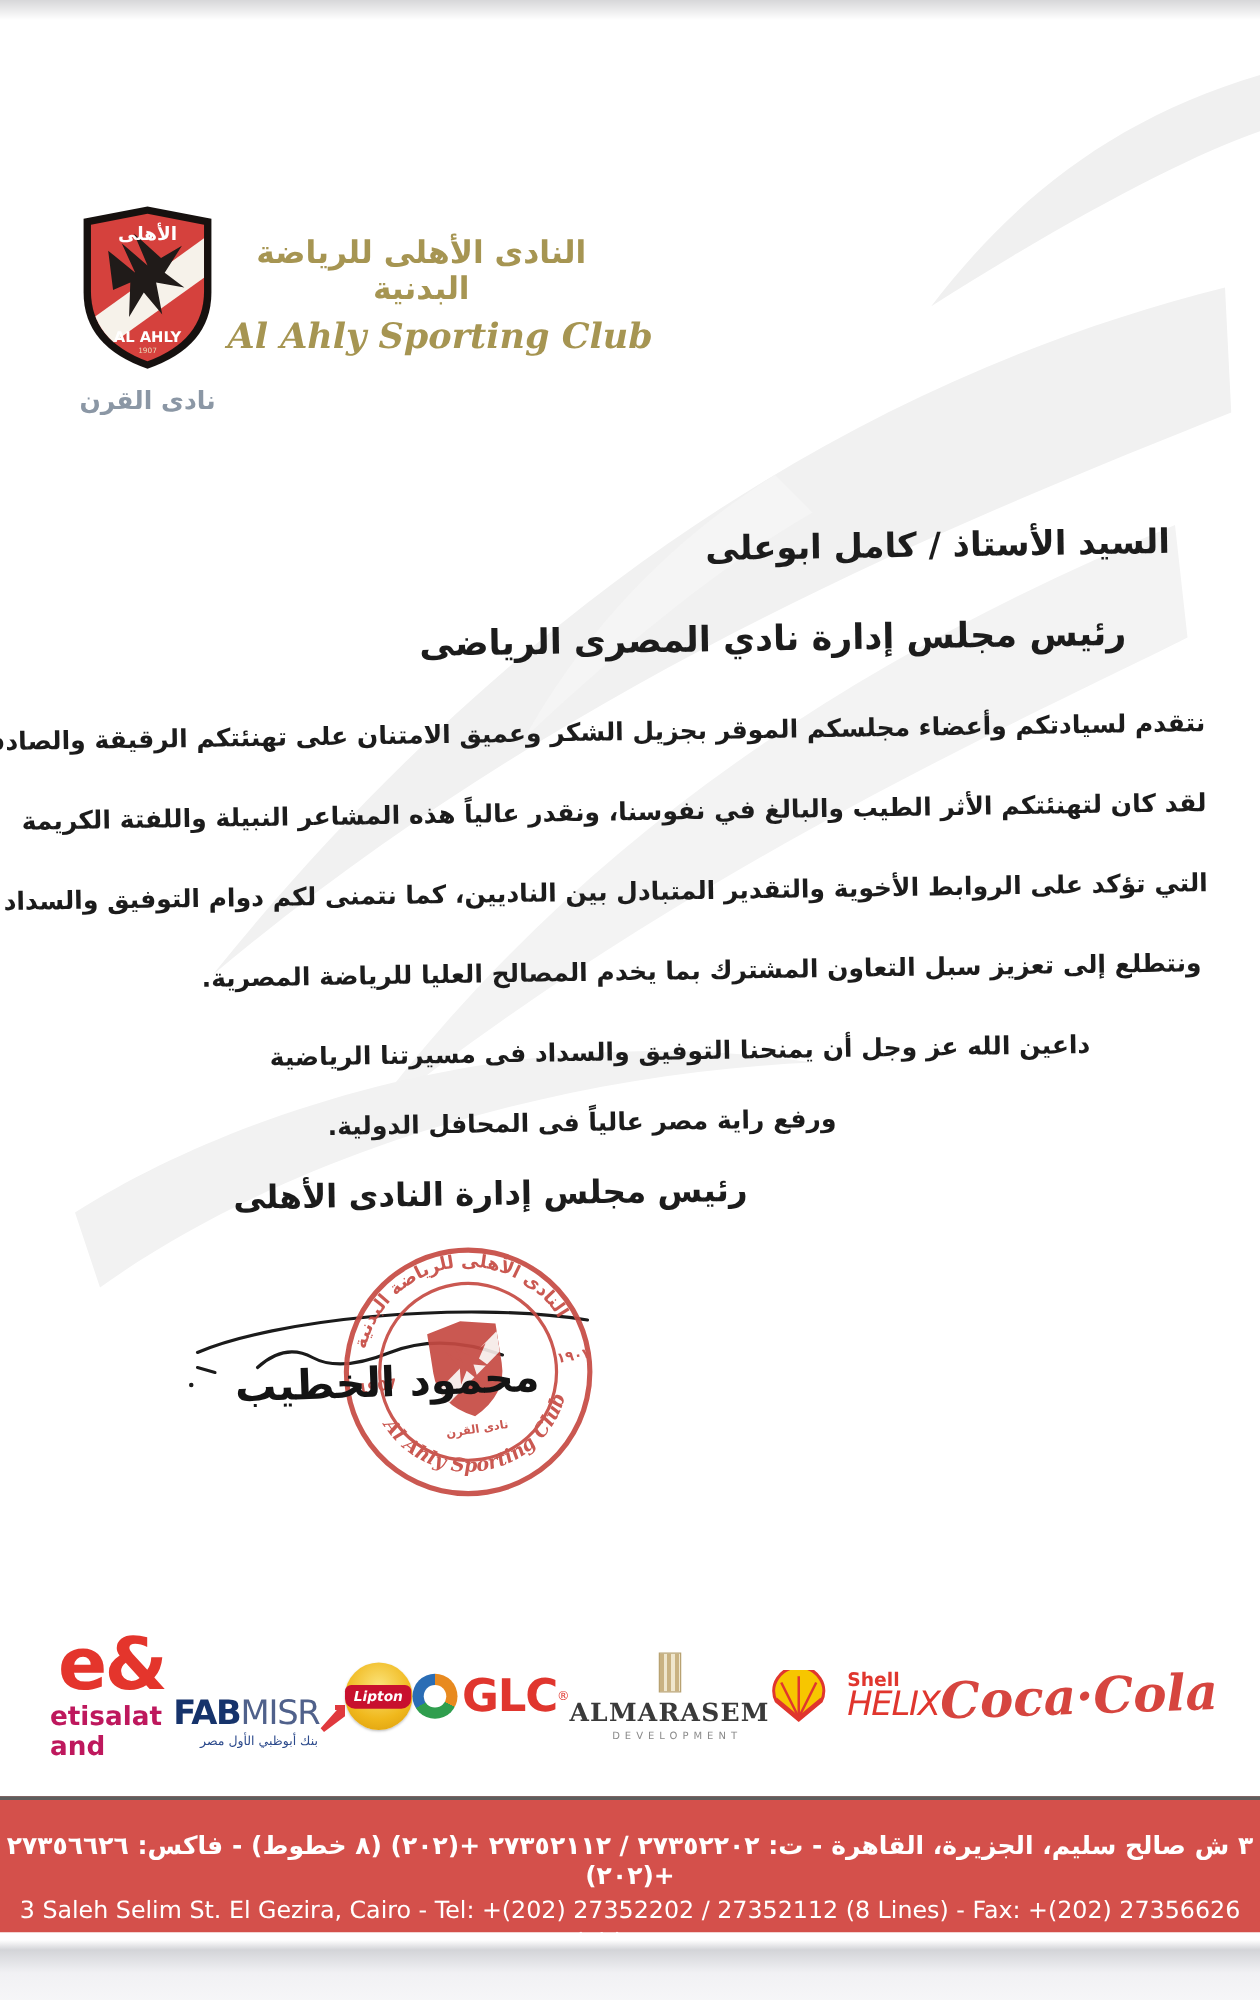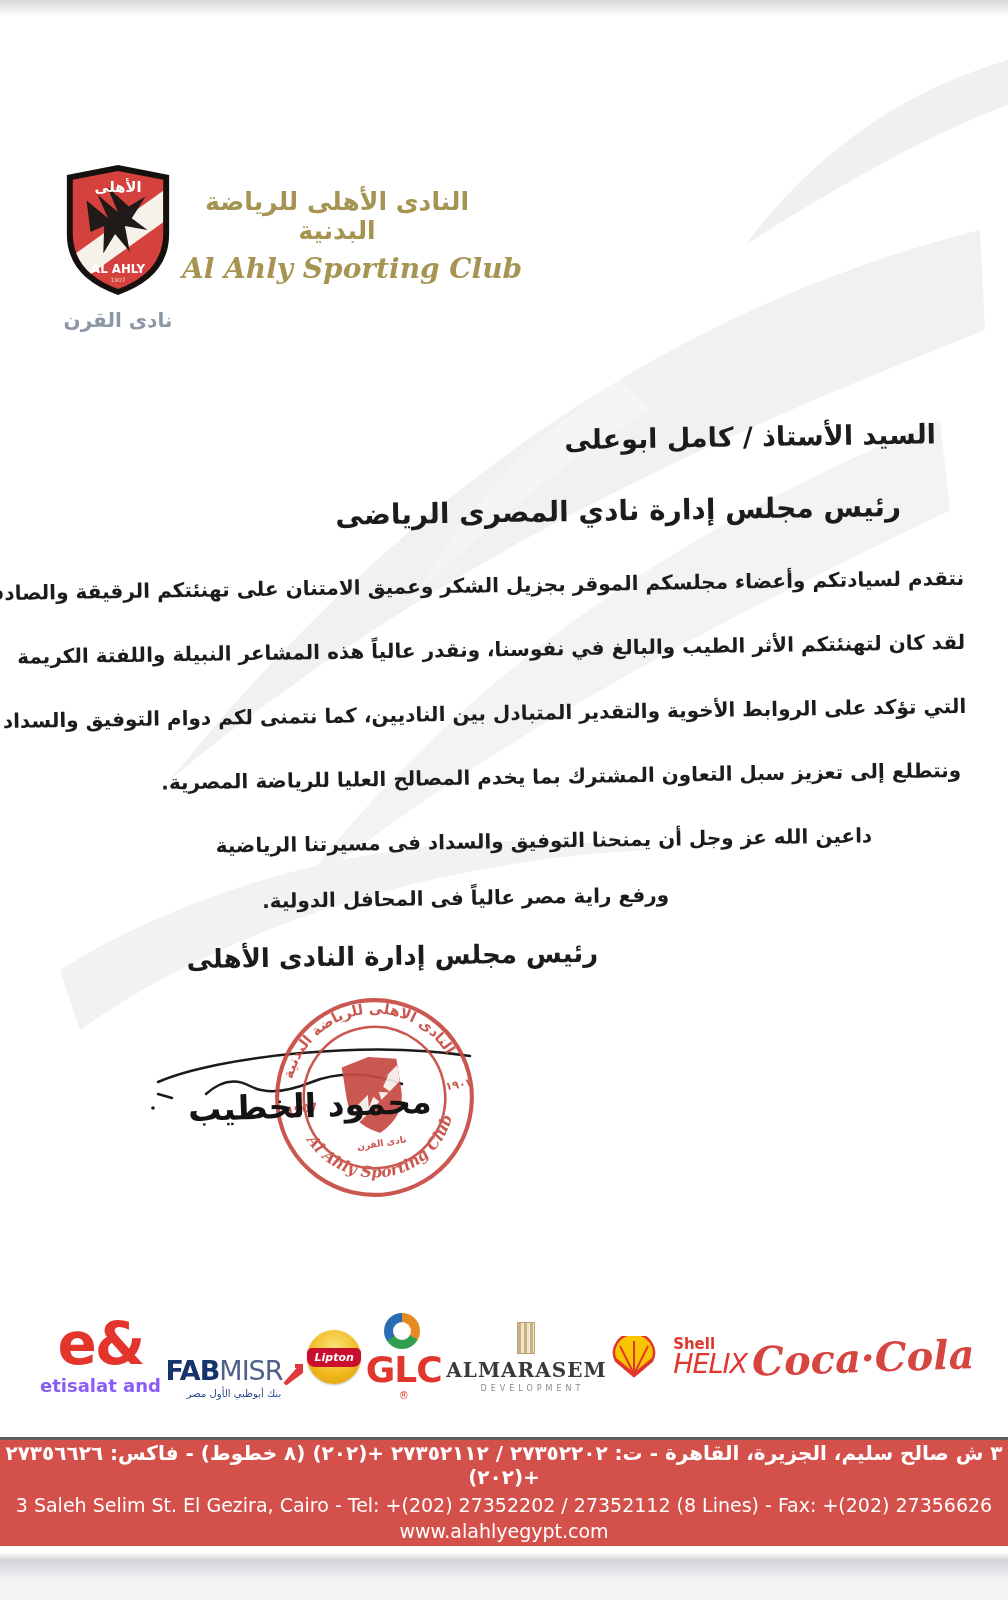--- a/index.html
+++ b/index.html
@@ -31,51 +31,51 @@
   
   .stamp{position:absolute;left:272px;top:995px;width:205px;height:205px;transform:rotate(-9deg);opacity:.92;}
   .signature{position:absolute;left:148px;top:1028px;width:350px;height:100px;}
   .signer{position:absolute;left:188px;top:1086px;font-size:33px;font-weight:bold;direction:rtl;
           color:#141414;transform:rotate(-2deg);}
   
   .sponsors{position:absolute;left:40px;right:34px;top:1298px;height:118px;
             display:flex;align-items:center;justify-content:space-between;}
   .sp{display:flex;flex-direction:column;align-items:center;justify-content:center;}
   .etis-mark{font-size:58px;font-weight:bold;color:#e4352c;line-height:.9;letter-spacing:-2px;}
-  .etis-sub{font-size:18px;font-weight:bold;color:#8b5cf6;margin-top:4px;}
+  .etis-sub{font-size:21px;font-weight:bold;color:#be185d;margin-top:4px;}
   .fab-row{display:flex;align-items:flex-end;margin-top:39px;}
   .fab-b{font-size:27px;font-weight:bold;color:#16336b;letter-spacing:-1px;}
   .fab-l{font-size:27px;color:#50618b;letter-spacing:-1px;}
   .fab-sub{font-size:10px;color:#2c4a8c;direction:rtl;margin-top:2px;letter-spacing:1px;}
   .lipton-badge{width:54px;height:54px;border-radius:50%;
     background:radial-gradient(circle at 50% 35%,#fbe37a,#f0b81c 60%,#d99a0b);
     display:flex;align-items:center;justify-content:center;box-shadow:0 1px 2px rgba(0,0,0,.25);}
   .lipton-label{background:#c8102e;color:#fff;font-size:11px;font-weight:bold;font-style:italic;
     padding:3px 7px;border-radius:5px 5px 8px 8px;}
-  .glc-wrap{display:flex;align-items:center;flex-direction:column;}
+  .glc-wrap{display:flex;align-items:center;}
   .glc-dot{width:36px;height:36px;border-radius:50%;position:relative;
     background:conic-gradient(#e88a1f 0 33%,#2f9e4e 33% 66%,#2a6db5 66% 100%);margin-right:4px;}
   .glc-dot::after{content:"";position:absolute;left:9px;top:9px;width:18px;height:18px;border-radius:50%;background:#fff;}
   .glc-text{font-size:36px;font-weight:bold;color:#e0362e;letter-spacing:-1px;}
   .glc-reg{font-size:10px;color:#e0362e;vertical-align:super;}
   .alm-icon{width:16px;height:30px;margin-bottom:4px;
     background:repeating-linear-gradient(90deg,#c9b282 0 3px,#efe6cd 3px 6px);
     border:1px solid #b8a272;}
   .alm-name{font-size:20px;font-weight:bold;color:#3a3a3a;font-family:"DejaVu Serif",serif;letter-spacing:1px;}
   .alm-sub{font-size:8px;color:#8a8a8a;letter-spacing:4px;margin-top:2px;padding-left:12px;}
   .shell-wrap{display:flex;align-items:center;gap:16px;}
   .shell-text{line-height:.95;}
   .shell-top{font-size:15px;font-weight:bold;color:#e0362e;}
   .shell-main{font-size:27px;font-weight:normal;font-style:italic;color:#e0362e;letter-spacing:-1px;}
   .coke{font-size:40px;font-weight:bold;font-style:italic;color:#d6453f;
         font-family:"DejaVu Serif",serif;white-space:nowrap;transform:rotate(-2deg);}
   
   .footer{position:absolute;left:0;right:0;top:1437px;height:106px;background:#d4504b;
           border-top:3px solid #5d5d5d;color:#ffffff;text-align:center;}
-  .f-ar{font-size:20px;direction:rtl;margin-top:1px;font-weight:bold;}
+  .f-ar{font-size:20px;direction:rtl;margin-top:24px;font-weight:bold;}
   .f-en{font-size:19px;margin-top:5px;}
   .f-web{font-size:19px;margin-top:4px;}
   .bottom-shade{position:absolute;left:0;right:0;top:1546px;height:54px;
     background:linear-gradient(#ffffff 0 6px,#d3d4d8 14px,#f1f1f4 60%,#f6f6f8);}
 </style>
 </head>
 <body>
 
 <div id="page">
 

